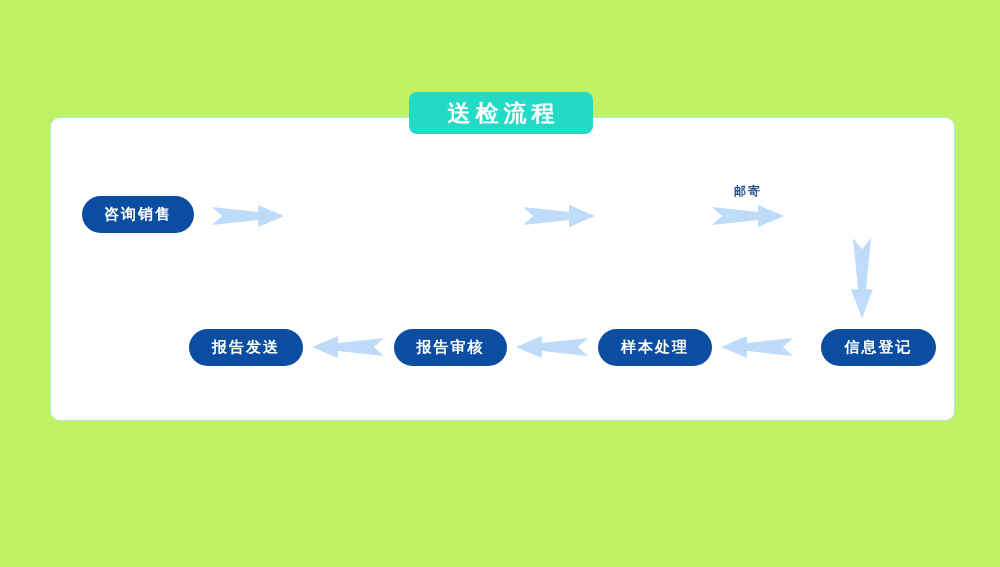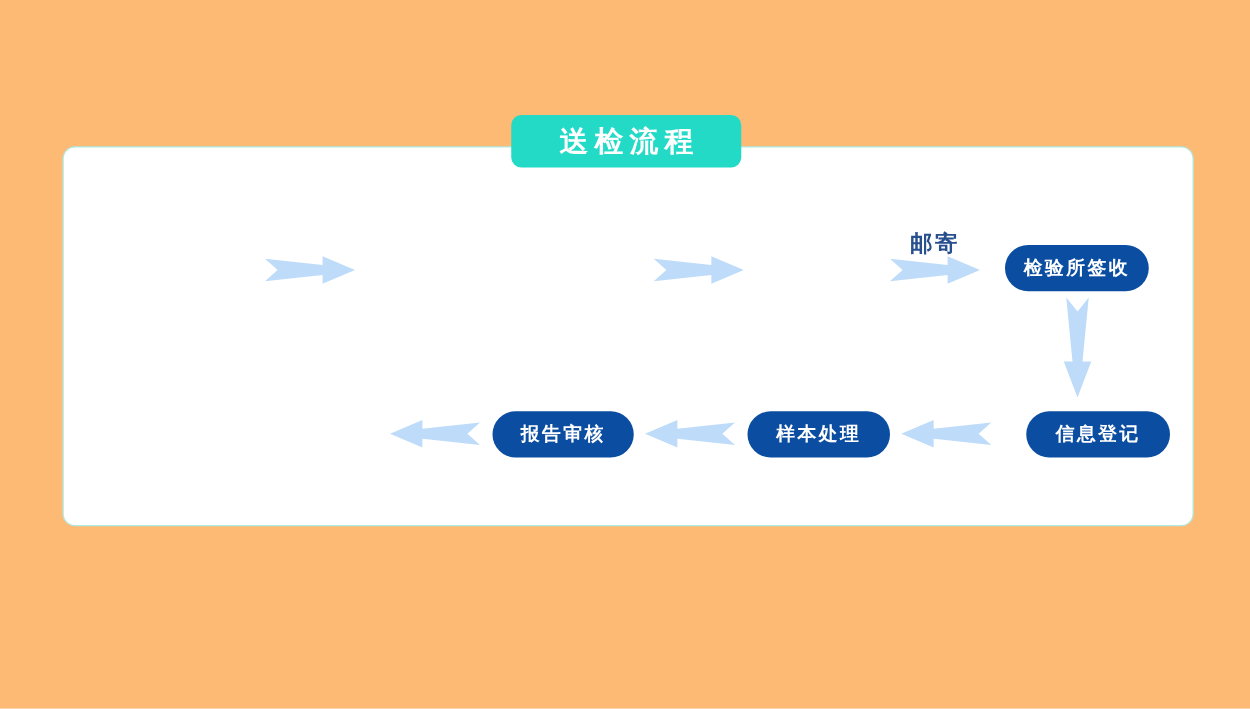--- a/index.html
+++ b/index.html
@@ -1,19 +1,19 @@
 <!DOCTYPE html>
 <html><head>
 <meta charset="utf-8">
 <style>
   * { margin: 0; padding: 0; box-sizing: border-box; }
   html, body { width: 1000px; height: 567px; background: #ffffff; overflow: hidden; }
   body { font-family: "DejaVu Sans", "Liberation Sans", sans-serif; position: relative; }
 
-  .page { position: absolute; left: 0; top: 0; width: 1000px; height: 567px; background: #fdba74; }
+  .page { position: absolute; left: 0; top: 0; width: 1000px; height: 567px; background: #bef264; }
 
   .container {
     position: absolute; left: 50px; top: 117px; width: 905px; height: 304px;
     border: 1px solid #aee9e2; border-radius: 10px; background: #ffffff;
   }
 
   .title-badge {
     position: absolute; left: 409px; top: 92px; width: 184px; height: 42px;
     background: #23dac6; border-radius: 8px;
     display: flex; align-items: center; justify-content: center;
@@ -50,40 +50,41 @@
   .a-l2 { left: 516px; top: 335px; }
   .a-l3 { left: 312px; top: 335px; }
 
   .a-down {
     left: 822px; top: 266px; width: 80px; height: 24px;
     transform: rotate(90deg); transform-origin: 50% 50%;
   }
 
   .mail-label {
     position: absolute; left: 702px; top: 183px; width: 92px;
-    text-align: center; color: #274f8d; font-size: 18px; font-weight: bold;
+    text-align: center; color: #274f8d; font-size: 12px; font-weight: bold;
     letter-spacing: 2px; z-index: 2;
   }
 </style>
 </head>
 <body>
 
 <div class="page">
 
   <div class="container"></div>
 
   <div class="title-badge">
     <span>送检流程</span>
   </div>
 
-  <div class="node n4">检验所签收</div>
+  <div class="node n1">咨询销售</div>
 
   <div class="node n5">信息登记</div>
   <div class="node n7">报告审核</div>
   <div class="node n6">样本处理</div>
+  <div class="node n8">报告发送</div>
 
   <div class="arrow a-r1">
     <svg viewBox="0 0 100 24" preserveAspectRatio="none">
         <polygon fill="#bedcf9" points="0,3 64,8 64,1 100,12 64,23 64,16 0,21 14,12"></polygon>
       </svg>
   </div>
   <div class="arrow a-r2">
     <svg viewBox="0 0 100 24" preserveAspectRatio="none">
         <polygon fill="#bedcf9" points="0,3 64,8 64,1 100,12 64,23 64,16 0,21 14,12"></polygon>
       </svg>

